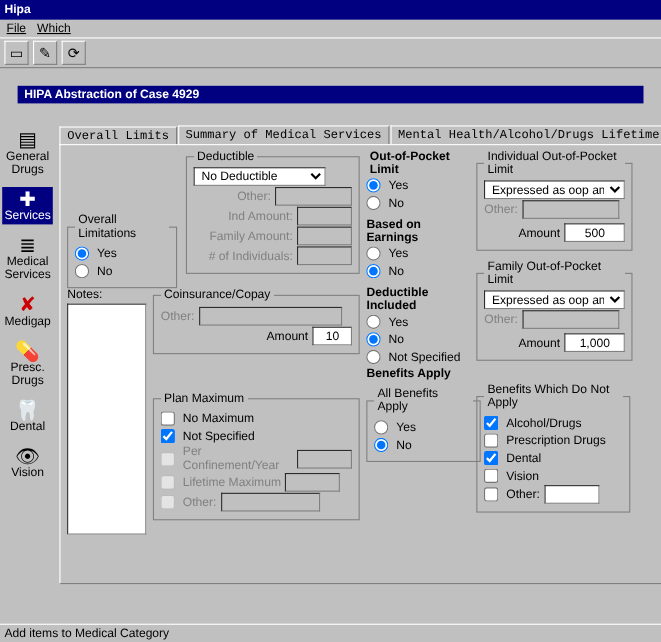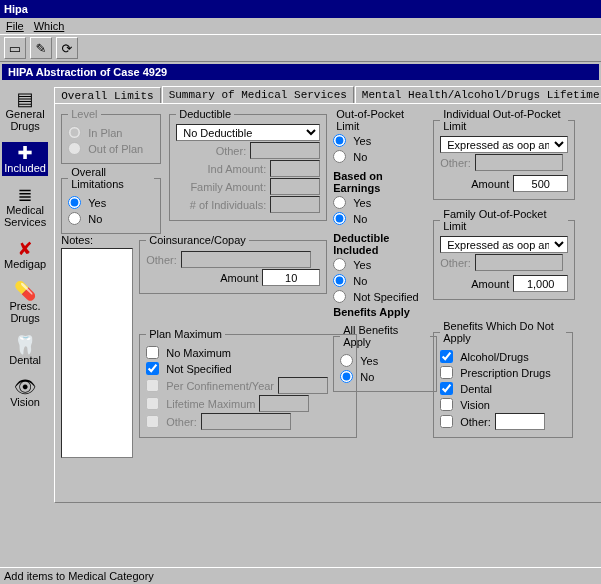--- a/index.html
+++ b/index.html
@@ -42,21 +42,21 @@
     border-top-color: #fff; border-left-color: #fff;
     background: #c0c0c0;
     display: flex; align-items: center; justify-content: center;
     font-size: 13px;
   }
   .inner-title {
     background: #000080;
     color: #fff;
     padding: 2px 6px;
     font-weight: bold;
-    margin: 2px;
+    margin: 16px;
   }
   .main {
     display: flex;
     gap: 2px;
   }
   .sidebar {
     width: 60px;
     display: flex;
     flex-direction: column;
     align-items: center;
@@ -155,21 +155,21 @@
 <div class="inner-title">HIPA Abstraction of Case 4929</div>
 
 <div class="main">
   <div class="sidebar">
     <div class="side-item">
       <span class="side-icon">▤</span>
       <span>General Drugs</span>
     </div>
     <div class="side-item sel">
       <span class="side-icon">✚</span>
-      <span>Included</span>
+      <span>Services</span>
     </div>
     <div class="side-item">
       <span class="side-icon">≣</span>
       <span>Medical Services</span>
     </div>
     <div class="side-item">
       <span class="side-icon" style="color:#c00">✘</span>
       <span>Medigap</span>
     </div>
     <div class="side-item">
@@ -189,50 +189,39 @@
   <div class="content">
     <div class="tabbar">
       <div class="tab active">Overall Limits</div>
       <div class="tab">Summary of Medical Services</div>
       <div class="tab">Mental Health/Alcohol/Drugs Lifetime</div>
       <div class="tab">Additional Benefits</div>
     </div>
 
     <div class="panel">
 
-      <fieldset class="dim" style="left:6px; top:4px; width:100px">
-        <legend>Level</legend>
-        <div class="row">
-            <input type="radio" checked="" disabled="" style="">
-            <span class="lbl">In Plan</span>
-          </div>
-        <div class="row">
-            <input type="radio" disabled="" style="">
-            <span class="lbl">Out of Plan</span>
-          </div>
-      </fieldset>
 
       <fieldset style="left:6px; top:62px; width:100px">
         <legend>Overall Limitations</legend>
         <div class="row">
             <input type="radio" checked="" style="">
             <span class="lbl">Yes</span>
           </div>
         <div class="row">
             <input type="radio" style="">
             <span class="lbl">No</span>
           </div>
       </fieldset>
 
       <span class="notes-lbl" style="left:6px; top:130px">Notes:</span>
       <textarea class="notes" style="left: 6px; top: 144px; width: 72px; height: 210px;"></textarea>
 
       <fieldset style="left:114px; top:4px; width:158px">
         <legend>Deductible</legend>
-        <select style="width:144px"><option>No Deductible</option></select>
+        <select style="width:120px"><option>No Deductible</option></select>
         <div class="row dim" style="justify-content:flex-end">
             <span class="lbl">Other:</span>
             <input type="text" class="dis" style="width: 70px;" disabled="">
           </div>
         <div class="row dim" style="justify-content:flex-end">
             <span class="lbl">Ind Amount:</span>
             <input type="text" class="dis" style="width: 50px;" disabled="">
           </div>
         <div class="row dim" style="justify-content:flex-end">
             <span class="lbl">Family Amount:</span>
@@ -245,25 +234,25 @@
       </fieldset>
 
       <fieldset style="left:84px; top:130px; width:188px">
         <legend>Coinsurance/Copay</legend>
         <div class="row dim">
             <span class="lbl">Other:</span>
             <input type="text" class="dis" style="width: 130px;" disabled="">
           </div>
         <div class="row" style="justify-content:flex-end">
             <span class="lbl">Amount</span>
-            <input type="text" class="rjust" style="width: 58px;" value="10">
-          </div>
-      </fieldset>
-
-      <fieldset style="left:84px; top:224px; width:218px">
+            <input type="text" class="rjust" style="width: 36px;" value="10">
+          </div>
+      </fieldset>
+
+      <fieldset style="left:84px; top:224px; width:188px">
         <legend>Plan Maximum</legend>
         <div class="row">
             <input type="checkbox" style="">
             <span class="lbl">No Maximum</span>
           </div>
         <div class="row">
             <input type="checkbox" checked="" style="">
             <span class="lbl">Not Specified</span>
           </div>
         <div class="row dim">
@@ -277,21 +266,21 @@
             <input type="text" class="dis" style="width: 50px;" disabled="">
           </div>
         <div class="row dim">
             <input type="checkbox" disabled="" style="">
             <span class="lbl">Other:</span>
             <input type="text" class="dis" style="width: 90px;" disabled="">
           </div>
       </fieldset>
 
       <fieldset style="left:278px; top:4px; width:96px; border:none; padding:0">
-        <legend style="font-weight:normal">Out-of-Pocket Limit</legend>
+        <legend style="font-weight:bold">Out-of-Pocket Limit</legend>
         <div class="row">
             <input type="radio" checked="" style="">
             <span class="lbl">Yes</span>
           </div>
         <div class="row">
             <input type="radio" style="">
             <span class="lbl">No</span>
           </div>
         <div style="font-weight:bold; margin-top:6px">Based on Earnings</div>
         <div class="row">

